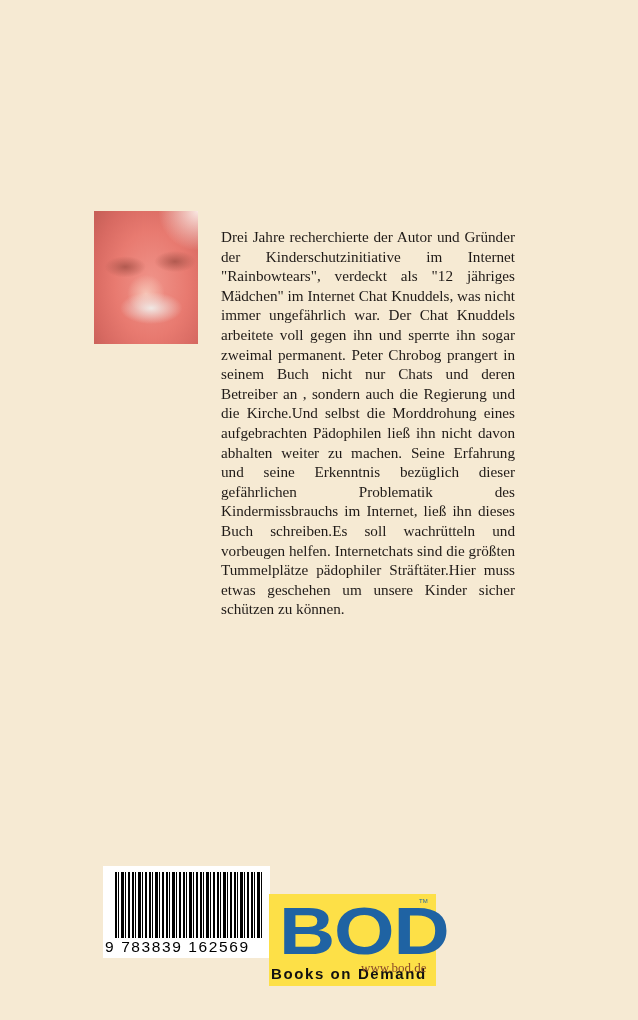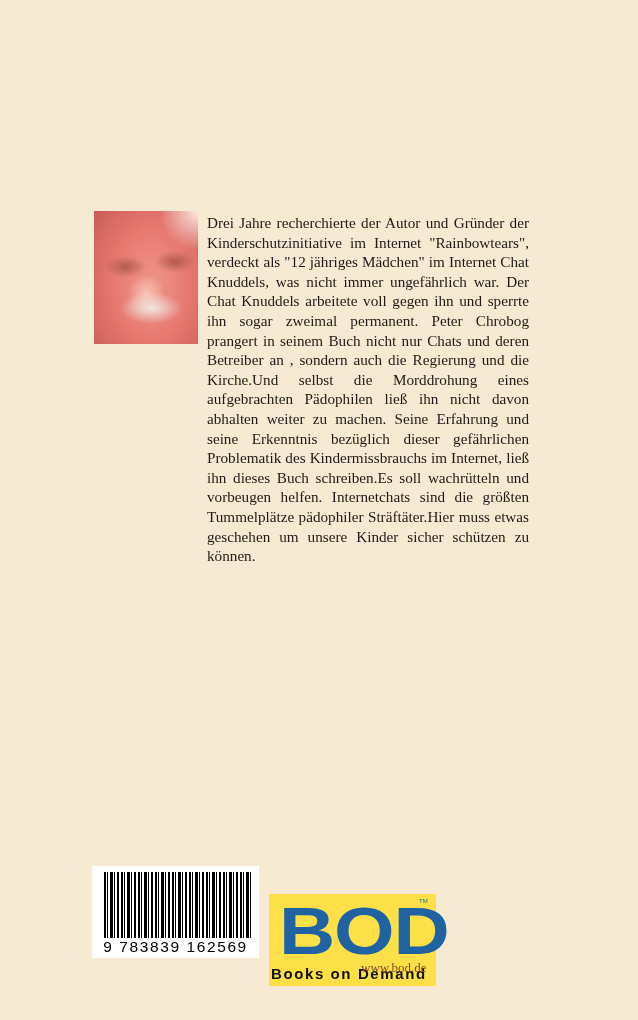--- a/index.html
+++ b/index.html
@@ -7,22 +7,22 @@
   .photo{position:absolute;left:94px;top:211px;width:104px;height:133px;overflow:hidden;
     background:
       radial-gradient(ellipse 30% 12% at 55% 73%, #f0e8e4 0%, rgba(240,232,228,0) 100%),
       radial-gradient(ellipse 20% 8% at 30% 42%, #b25a50 0%, rgba(178,90,80,0) 100%),
       radial-gradient(ellipse 20% 8% at 78% 38%, #b25a50 0%, rgba(178,90,80,0) 100%),
       radial-gradient(ellipse 18% 14% at 50% 62%, #f6c2b4 0%, rgba(246,194,180,0) 100%),
       radial-gradient(ellipse 70% 80% at 55% 55%, #f0948a 0%, #e87a70 50%, #d86a62 80%, #c86058 100%);
   }
   .photo .corner{position:absolute;right:0;top:0;width:40px;height:40px;background:radial-gradient(circle at 100% 0%, #fbe9e3 0%, rgba(251,233,227,0) 70%);}
   .blurb{position:absolute;left:207px;top:213px;width:322px;font-size:15.2px;line-height:19.6px;color:#1f1a17;text-align:justify;}
-  .blurb p{margin:0;}
-  .barcode-box{position:absolute;left:92px;top:866px;width:167px;height:92px;background:#fff;text-align:center;}
+  .blurb p{margin:14px;}
+  .barcode-box{position:absolute;left:103px;top:866px;width:167px;height:92px;background:#fff;}
   .bars{position:absolute;left:12px;top:6px;width:148px;height:66px;
     background:repeating-linear-gradient(90deg,#000 0 2px,#fff 2px 3px,#000 3px 4px,#fff 4px 6px,#000 6px 9px,#fff 9px 10px,#000 10px 11px,#fff 11px 13px,#000 13px 15px,#fff 15px 17px);}
   .isbn{position:absolute;left:2px;top:72px;width:163px;font-family:"Liberation Sans","DejaVu Sans",sans-serif;font-size:15.5px;letter-spacing:1.6px;color:#000;white-space:nowrap;}
   .isbn span{background:#fff;}
   .logo-box{position:absolute;left:269px;top:866px;width:167px;height:92px;background:#fde047;margin-top:28px;}
   .bod{position:absolute;left:10px;top:4px;font-family:"Liberation Sans","DejaVu Sans",sans-serif;font-weight:bold;font-size:66px;line-height:66px;color:#1f63a3;letter-spacing:-1px;transform:scaleX(1.18);transform-origin:left top;}
   .tm{position:absolute;left:150px;top:4px;font-family:"Liberation Sans",sans-serif;font-size:6px;color:#1f63a3;}
   .bod-sub{position:absolute;left:2px;top:71px;font-family:Liberation Sans, sans-serif;font-weight:bold;font-size:15px;letter-spacing:1.6px;color:#111;white-space:nowrap;}
   .url{position:absolute;left:361px;top:960px;font-size:13px;color:#8a4a2a;}
 </style>

